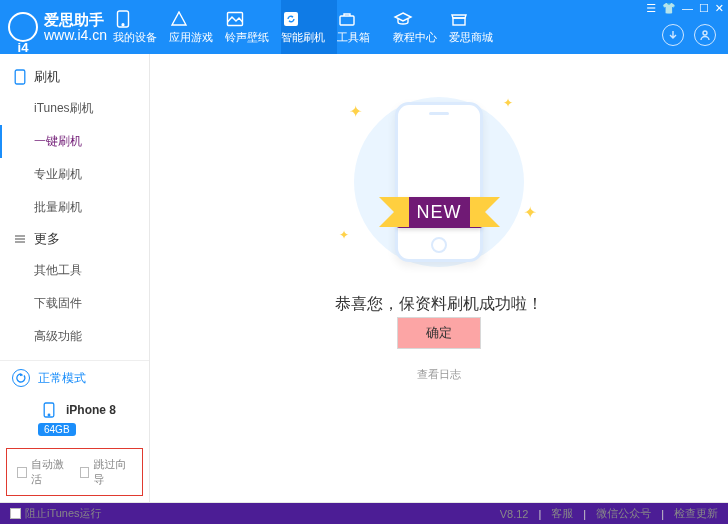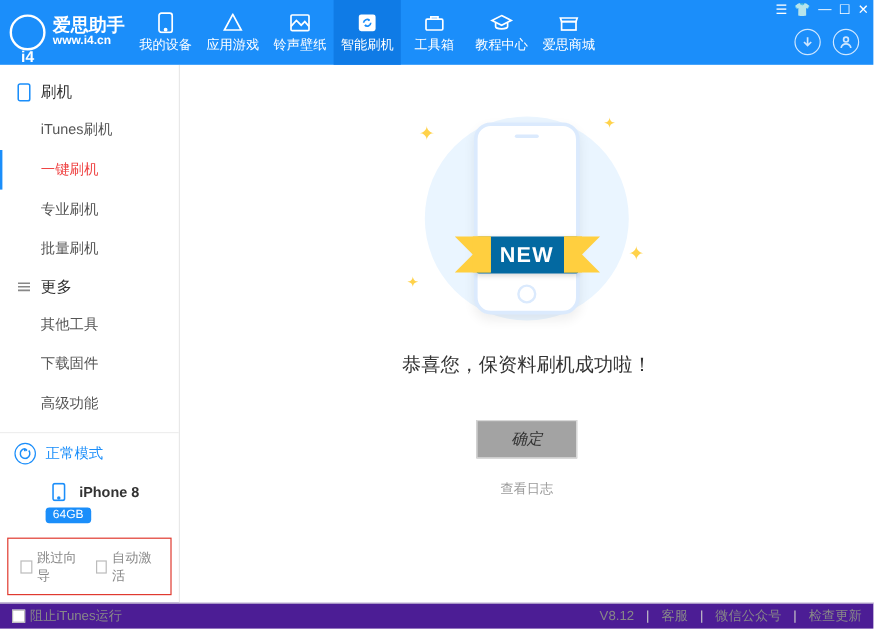--- a/index.html
+++ b/index.html
@@ -4,65 +4,65 @@
 <style>
   * { box-sizing: border-box; margin: 0; padding: 0; }
   html, body { width: 728px; height: 524px; font-family: "Microsoft YaHei", Arial, sans-serif; font-size: 12px; color: #333; overflow: hidden; background:#fff; }
   
   .top-bar { height: 54px; background: #1b8efa; display: flex; align-items: center; padding: 0 8px; position: relative; }
   .logo-block { display:flex; align-items:center; margin-right:6px; }
   .logo-circle { width:30px; height:30px; border:2px solid #fff; border-radius:50%; display:flex; align-items:center; justify-content:center; margin-right:6px; }
   .logo-circle span { color:#fff; font-weight:bold; font-size:13px;margin-top:40px; }
   .logo-text { color:#fff; }
   .logo-text .t1 { font-size:15px; font-weight:bold; line-height:1.1; }
-  .logo-text .t2 { font-size:10px; line-height:1;font-weight:bold; }
+  .logo-text .t2 { font-size:14px; line-height:1; }
   .nav { display:flex; height:100%; }
-  .nav-item { width:56px; height:100%; color:#fff; display:flex; flex-direction:column; align-items:center; justify-content:center; font-size:11px; cursor:pointer; }
+  .nav-item { width:56px; height:100%; color:#fff; display:flex; flex-direction:column; justify-content:center; font-size:11px; cursor:pointer; }
   .nav-item.active { background:#0f7be6;font-family:Liberation Serif, serif; }
   .nav-ico { width:20px; height:18px; display:flex; align-items:center; justify-content:center; margin-bottom:2px; }
   .nav-ico svg { display:block; }
   .win-ctrls { position:absolute; top:2px; right:4px; display:flex; gap:6px; }
   .win-ctrls .wc { color:#fff; font-size:11px; cursor:pointer; }
   .top-right { position:absolute; right:12px; bottom:8px; display:flex; gap:10px; }
   .circ-btn { width:22px; height:22px; border:1.5px solid #cfe7ff; border-radius:50%; display:flex; align-items:center; justify-content:center; cursor:pointer; }
   .circ-btn svg { stroke:#cfe7ff; }
   
   .body-wrap { display:flex; height: calc(524px - 54px - 22px); }
   
   .sidebar { width:150px; border-right:1px solid #e8e8e8; display:flex; flex-direction:column; }
   .side-scroll { flex:1; padding-top:8px; }
   .grp-hdr { display:flex; align-items:center; padding:6px 12px; font-size:13px; color:#333; }
   .grp-hdr .g-ico { width:16px; display:flex; align-items:center; justify-content:center; margin-right:6px; }
   .sub-item { padding:8px 6px 8px 34px; font-size:12px; color:#555; cursor:pointer; }
-  .sub-item.active { color:#ef4444; position:relative; }
+  .sub-item.active { color:#701a75; position:relative; }
   .sub-item.active::before { content:""; position:absolute; left:0; top:0; bottom:0; width:2px; background:#1b8efa; }
   .side-bottom { border-top:1px solid #eee; }
   .mode-row { display:flex; align-items:center; padding:8px 12px; color:#1b8efa; font-size:12px; }
   .mode-row .m-ico { width:18px; height:18px; border:1.5px solid #1b8efa; border-radius:50%; margin-right:8px; display:flex; align-items:center; justify-content:center; }
   .device-row { display:flex; align-items:center; padding:6px 12px 2px; color:#333; font-size:12px;margin-left:28px; }
   .device-row .d-ico { width:18px; height:18px; margin-right:8px; display:flex; align-items:center; justify-content:center; color:#1b8efa; }
   .badge { margin:2px 0 8px 38px; display:inline-block; background:#1b8efa; color:#fff; font-size:10px; padding:1px 6px; border-radius:3px;text-align:right; }
   .check-row { display:flex; align-items:center; gap:10px; padding:8px 10px; border:1.5px solid #e03a2f; margin:4px 6px 6px; }
   .cb { display:flex; align-items:center; gap:4px; color:#888; font-size:11px; cursor:pointer; }
   .cb .box { width:11px; height:11px; border:1px solid #bbb; background:#fff; }
   
   .main { flex:1; display:flex; flex-direction:column; align-items:center; justify-content:flex-start; padding-top:38px; background:#fff; }
   .illus { width:240px; height:180px; position:relative; display:flex; align-items:center; justify-content:center;}
   .big-circle { width:170px; height:170px; border-radius:50%; background:#eaf5ff; position:absolute; }
   .phone { position:absolute; width:88px; height:160px; background:#fff; border:3px solid #dbeafd; border-radius:14px; box-shadow:0 4px 10px rgba(0,0,0,0.07); }
   .phone::before { content:""; position:absolute; top:7px; left:50%; transform:translateX(-50%); width:20px; height:3px; background:#dbeafd; border-radius:2px; }
   .phone::after { content:""; position:absolute; bottom:6px; left:50%; transform:translateX(-50%); width:12px; height:12px; border:2px solid #dbeafd; border-radius:50%; }
-  .ribbon { position:absolute; bottom:44px; background:#0369a1; color:#fff; font-weight:bold; padding:5px 20px; font-size:18px; letter-spacing:1px; border-radius:2px; box-shadow:0 2px 4px rgba(0,0,0,0.15);}
+  .ribbon { position:absolute; bottom:44px; background:#701a75; color:#fff; font-weight:normal; padding:5px 20px; font-size:18px; letter-spacing:1px; border-radius:2px; box-shadow:0 2px 4px rgba(0,0,0,0.15);}
   .ribbon::before, .ribbon::after { content:""; position:absolute; top:0; width:0; height:0; border:15px solid #ffcf3f; }
   .ribbon::before { left:-18px; border-left-color:transparent; }
   .ribbon::after { right:-18px; border-right-color:transparent; }
   .spark { position:absolute; color:#ffd24a; font-size:16px; }
   .s1 { top:10px; left:30px; } .s2 { top:4px; right:46px; font-size:12px;} .s3 { bottom:30px; left:20px; font-size:12px;} .s4 { bottom:50px; right:22px; }
   .headline { margin-top:22px; font-size:16px; color:#333; }
-  .ok-btn { margin-top:35px; border:1px solid #d8d8d8; background:#a3a3a3; padding:6px 28px; font-size:13px; color:#333; cursor:pointer;font-style:italic; }
+  .ok-btn { margin-top:2px; border:1px solid #d8d8d8; background:#fca5a5; padding:6px 28px; font-size:13px; color:#333; cursor:pointer; }
   .log-link { margin-top:18px; font-size:11px; color:#999; cursor:pointer; }
   
   .footer { height:22px; background:#4c1d95; border-top:1px solid #e6e6e6; display:flex; align-items:center; padding:0 10px; font-size:11px; color:#888; }
   .footer .left { display:flex; align-items:center; gap:5px; }
   .footer .right { margin-left:auto; display:flex; align-items:center; gap:10px; }
   .footer .sep { color:#ccc; }
 </style>
 </head>
 <body>
 
@@ -212,25 +212,25 @@
               <circle cx="6" cy="13" r="0.8" fill="#1b8efa"></circle>
             </svg>
           </span>
         <span style="font-weight:bold;">iPhone 8</span>
       </div>
       <span class="badge">64GB</span>
 
       <div class="check-row">
         <label class="cb">
             <span class="box"></span>
-            <span>跳过向导</span>
+            <span>自动激活</span>
           </label>
         <label class="cb">
             <span class="box"></span>
-            <span>自动激活</span>
+            <span>跳过向导</span>
           </label>
       </div>
     </div>
   </div>
 
   <div class="main">
     <div class="illus">
       <div class="big-circle"></div>
       <span class="spark s1">✦</span>
       <span class="spark s2">✦</span>

